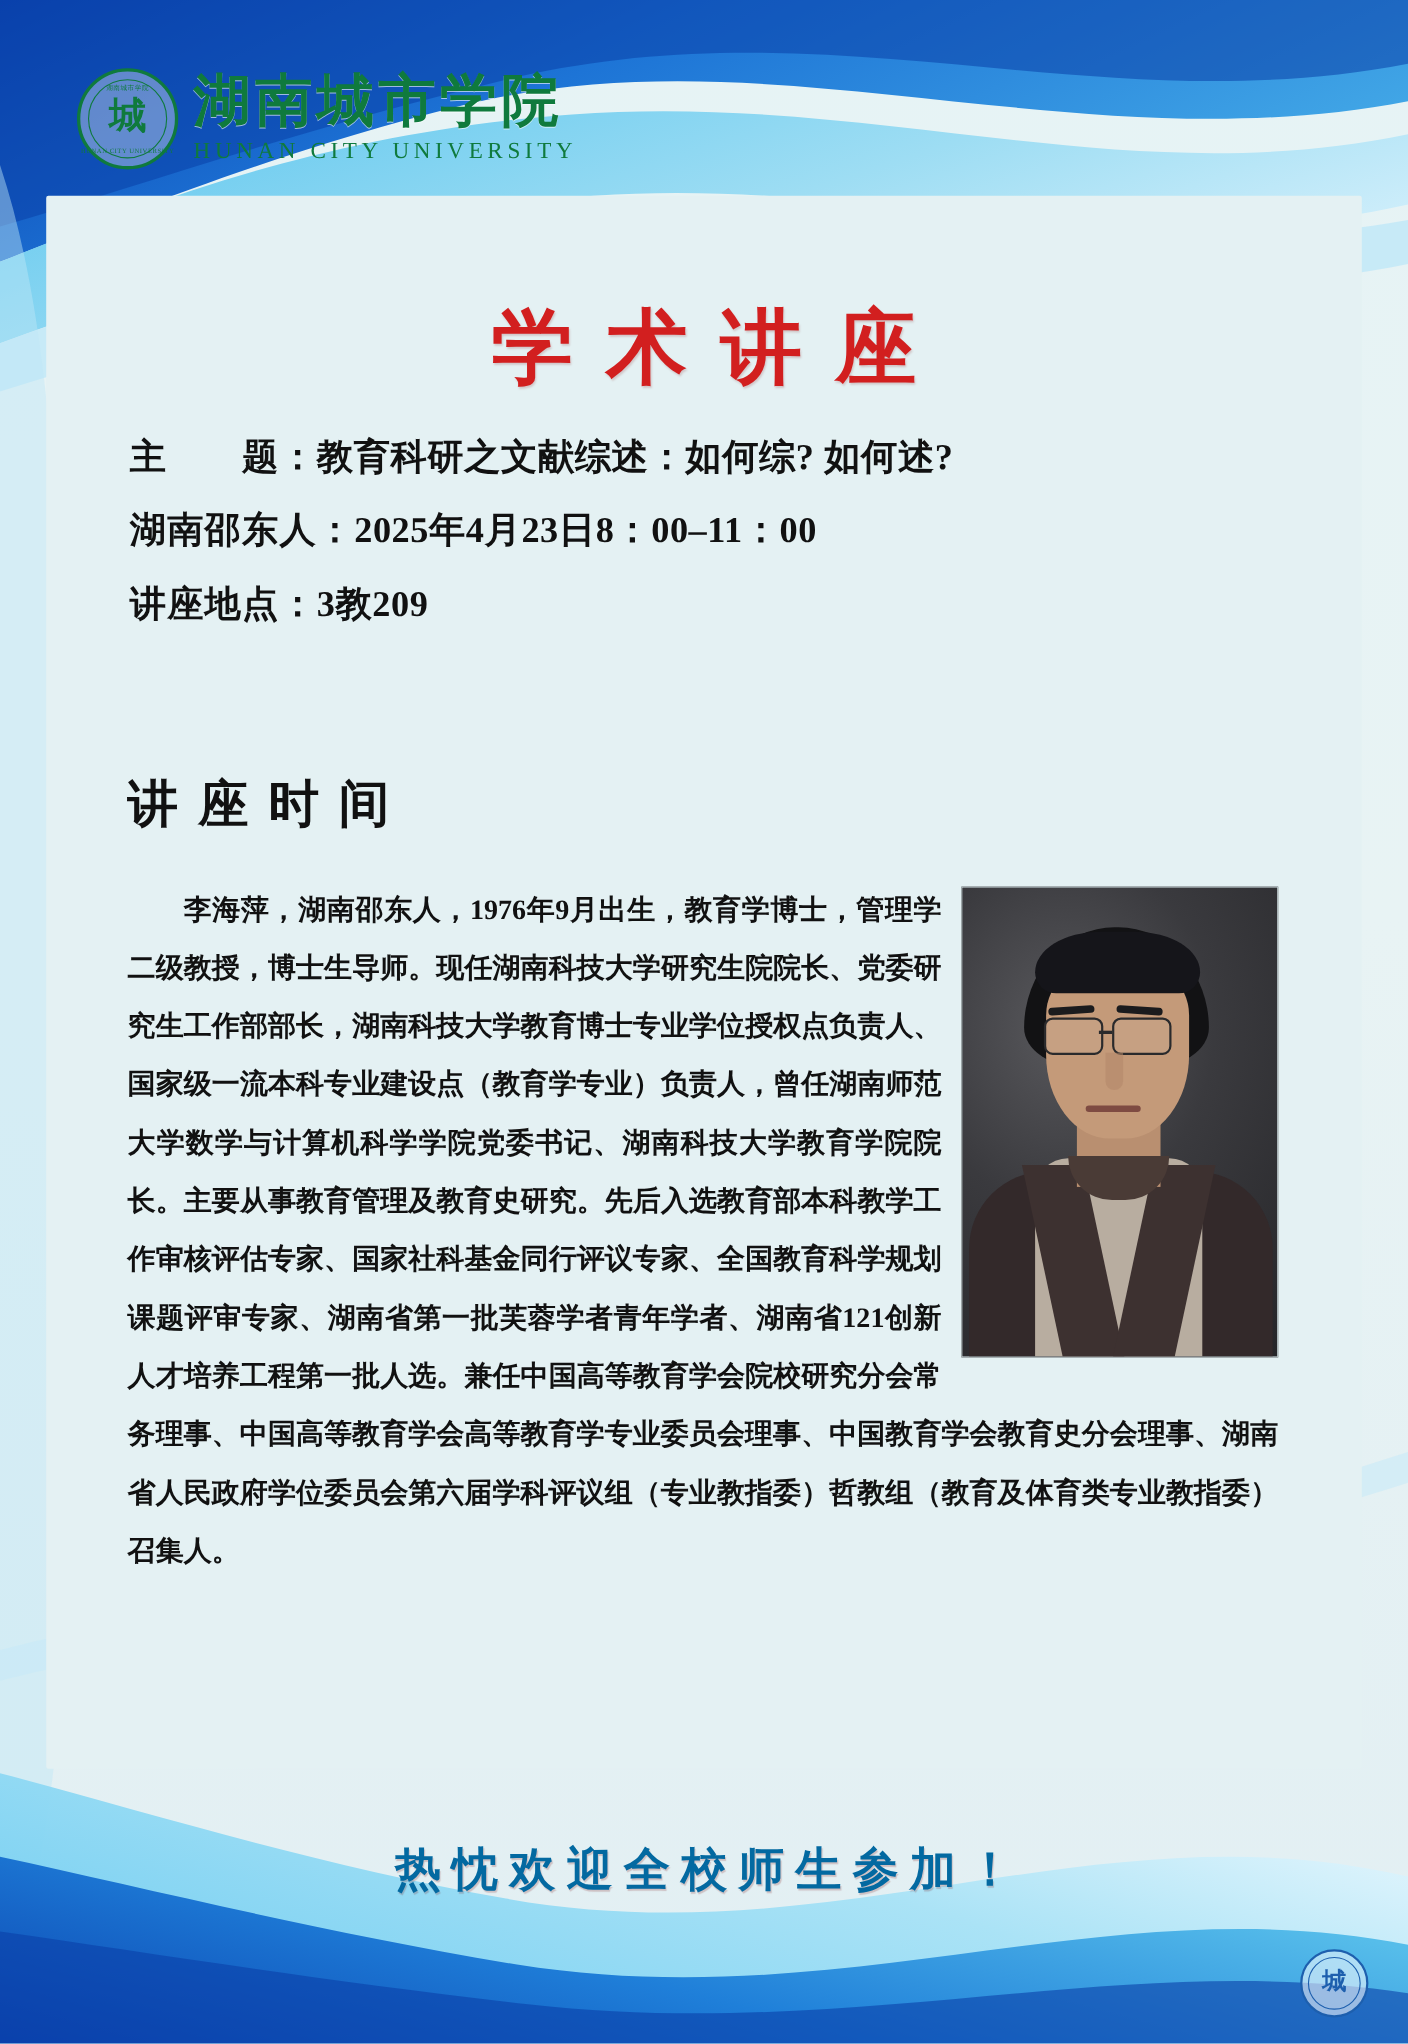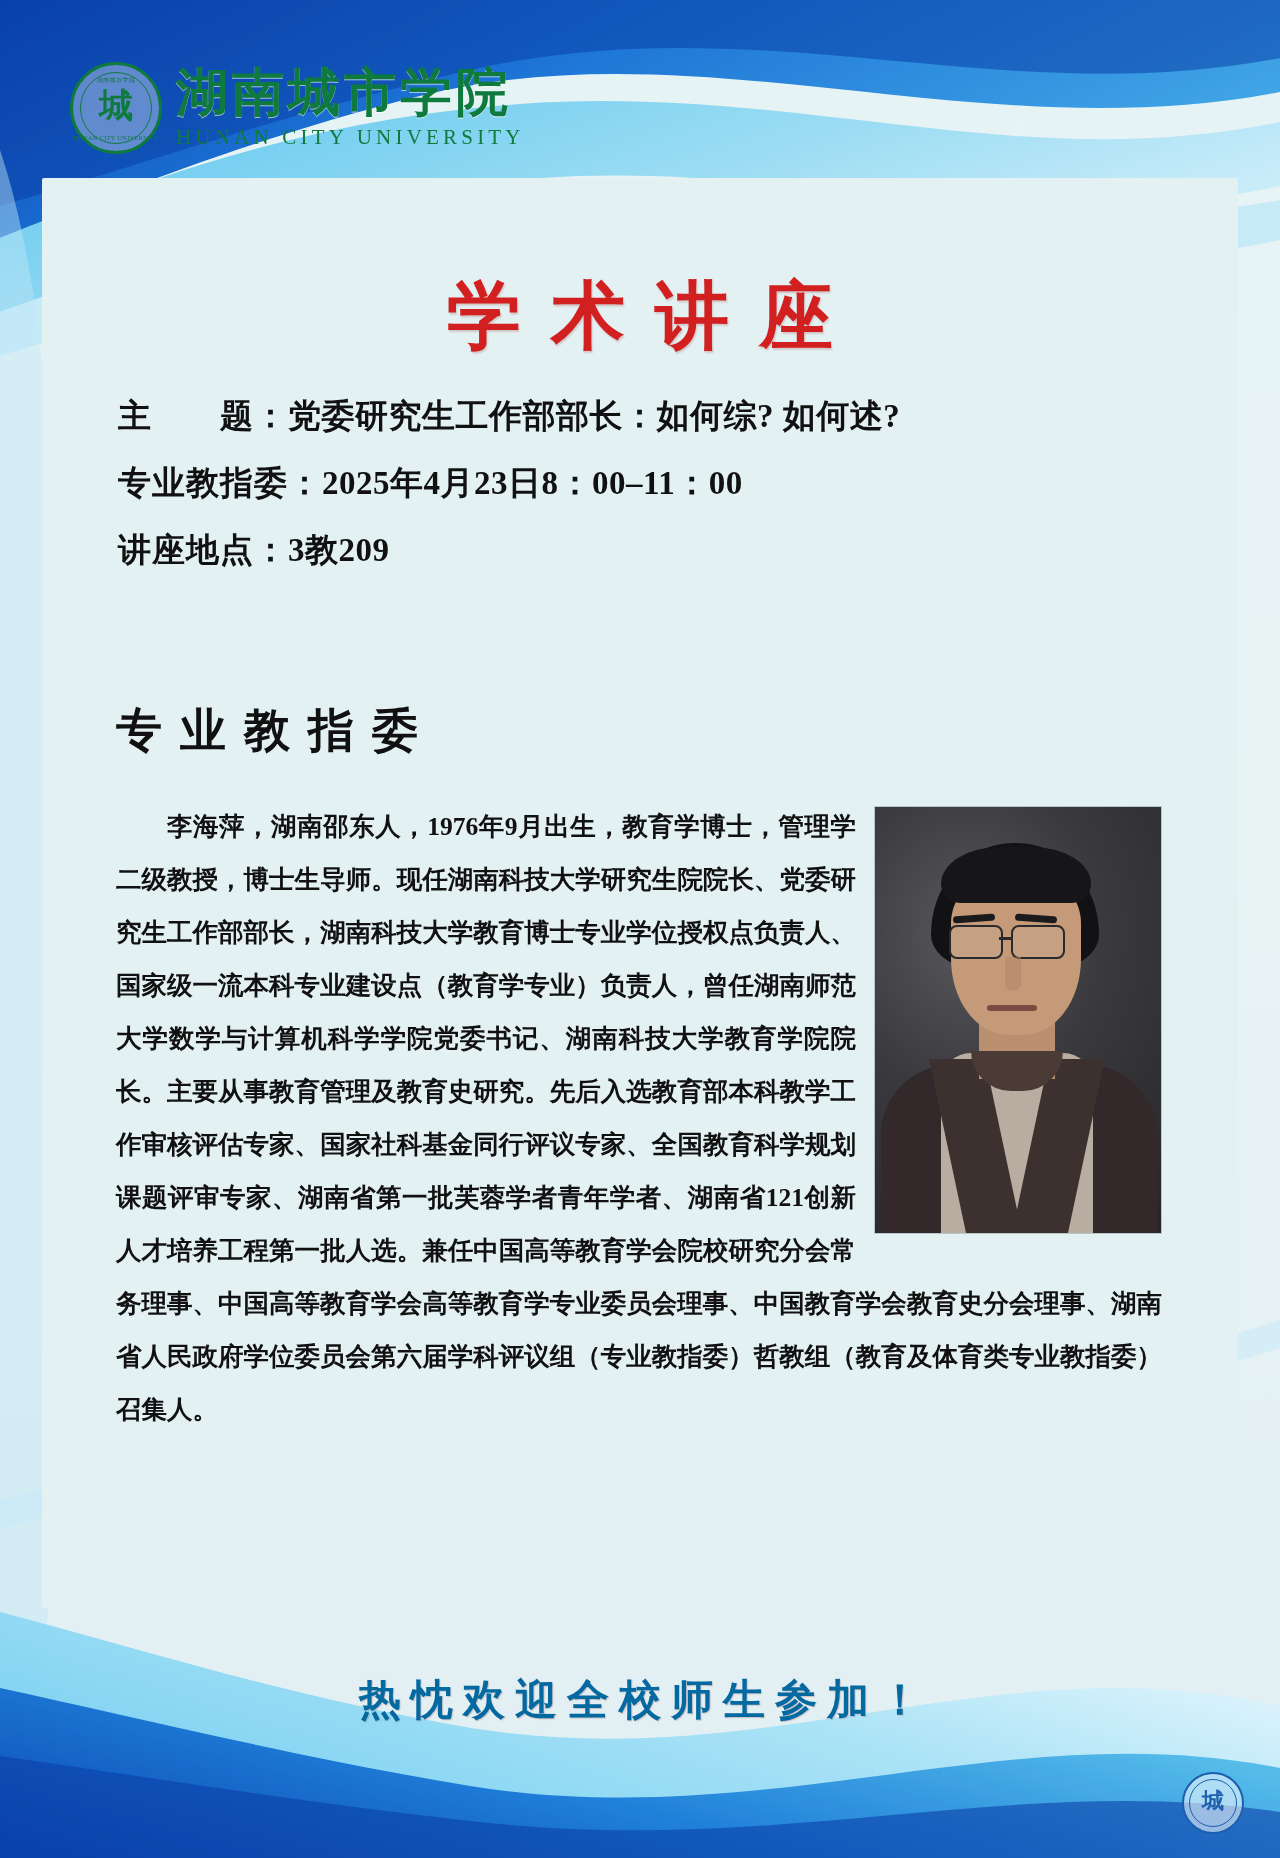--- a/index.html
+++ b/index.html
@@ -386,31 +386,31 @@
     <div>
       <div class="logo-text-cn">湖南城市学院</div>
       <div class="logo-text-en">HUNAN CITY UNIVERSITY</div>
     </div>
   </div>
 
   <div class="headline">学术讲座</div>
 
   <div class="info">
     <div class="info-row">
-      <span class="info-label">主　　题：</span><span class="info-value">党委研究生工作部部长：如何综? 如何述?</span>
+      <span class="info-label">主　　题：</span><span class="info-value">教育科研之文献综述：如何综? 如何述?</span>
     </div>
     <div class="info-row">
-      <span class="info-label">专业教指委：</span><span class="info-value">2025年4月23日8：00–11：00</span>
+      <span class="info-label">湖南邵东人：</span><span class="info-value">2025年4月23日8：00–11：00</span>
     </div>
     <div class="info-row">
       <span class="info-label">讲座地点：</span><span class="info-value">3教209</span>
     </div>
   </div>
 
-  <div class="expert-title">专业教指委</div>
+  <div class="expert-title">讲座时间</div>
 
   <div class="bio">
     <div class="portrait">
       <div class="bgwash"></div>
       <div class="p-jacket"></div>
       <div class="p-shirt"></div>
       <div class="p-lapel-l"></div>
       <div class="p-lapel-r"></div>
       <div class="p-neck"></div>
       <div class="p-collar"></div>

